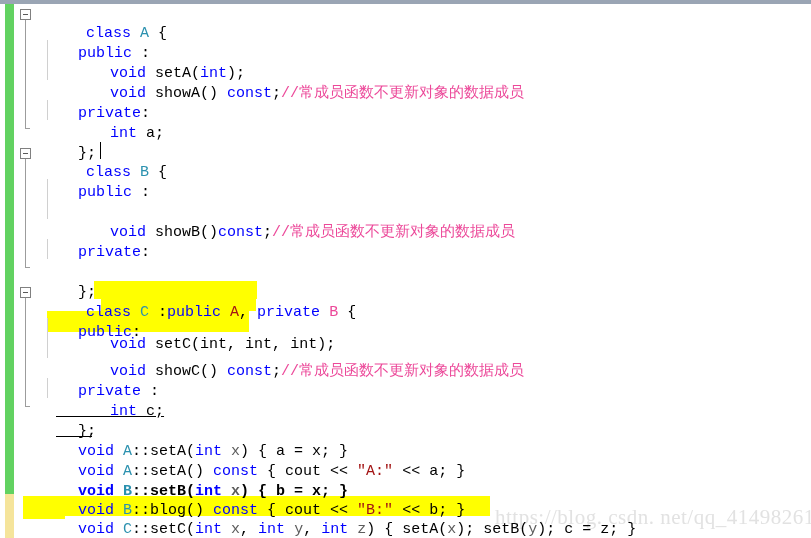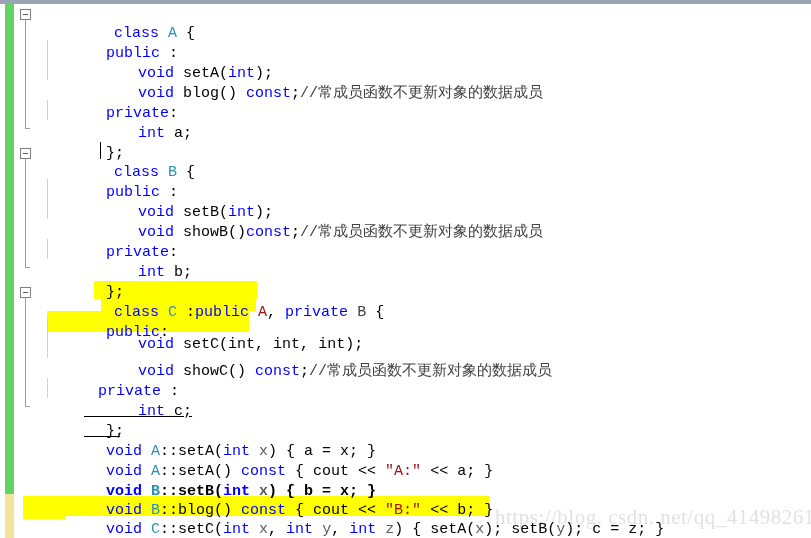--- a/index.html
+++ b/index.html
@@ -82,36 +82,35 @@
     height: 534px;
   }
   .line {
     position: absolute;
     left: 0;
     height: 20px;
     line-height: 20px;
     font-size: 15px;
     white-space: pre;
     color: #000000;
-    margin-left: 28px;
   }
 
   
   .indent-guide {
     position: absolute;
     width: 1px;
     background: #d0d0d0;
     left: 47px;
   }
 
   
   .kw   { color: #0000ff; }
   .typ  { color: #2b91af; }
   .str  { color: #a31515; }
-  .cmt  { color: #404040; }
+  .cmt  { color: #ec4899; }
   .ide  { color: #5d5d5d; }
   .plain{ color: #000000; }
 
   
   .hl {
     position: absolute;
     background: #ffff00;
     z-index: 0;
   }
 
@@ -177,21 +176,21 @@
 
     <div class="line" style="top:20px; left:24px;">
       <span class="kw">public</span><span class="plain"> :</span>
     </div>
 
     <div class="line" style="top:40px; left:56px;">
       <span class="kw">void </span><span class="plain">setA</span><span class="plain">(</span><span class="kw">int</span><span class="plain">);</span>
     </div>
 
     <div class="line" style="top:60px; left:56px;">
-      <span class="kw">void </span><span class="plain">blog</span><span class="plain">() </span><span class="kw">const</span><span class="plain">;</span><span class="cmt">//常成员函数不更新对象的数据成员</span>
+      <span class="kw">void </span><span class="plain">showA</span><span class="plain">() </span><span class="kw">const</span><span class="plain">;</span><span class="cmt">//常成员函数不更新对象的数据成员</span>
     </div>
 
     <div class="line" style="top:80px; left:24px;">
       <span class="kw">private</span><span class="plain">:</span>
     </div>
 
     <div class="line" style="top:100px; left:56px;">
       <span class="kw">int </span><span class="plain">a;</span>
     </div>
 
@@ -200,35 +199,29 @@
     </div>
 
     <div class="line" style="top:139px; left:32px;">
       <span class="kw">class </span><span class="typ">B</span><span class="plain"> {</span>
     </div>
 
     <div class="line" style="top:159px; left:24px;">
       <span class="kw">public</span><span class="plain"> :</span>
     </div>
 
-    <div class="line" style="top:179px; left:56px;">
-      <span class="kw">void </span><span class="plain">setB</span><span class="plain">(</span><span class="kw">int</span><span class="plain">);</span>
-    </div>
 
     <div class="line" style="top:199px; left:56px;">
       <span class="kw">void </span><span class="plain">showB</span><span class="plain">()</span><span class="kw">const</span><span class="plain">;</span><span class="cmt">//常成员函数不更新对象的数据成员</span>
     </div>
 
     <div class="line" style="top:219px; left:24px;">
       <span class="kw">private</span><span class="plain">:</span>
     </div>
 
-    <div class="line" style="top:239px; left:56px;">
-      <span class="kw">int </span><span class="plain">b;</span>
-    </div>
 
     <div class="line" style="top:259px; left:24px;">
       <span class="plain">};</span>
     </div>
 
     <div class="line" style="top:299px; left:24px;">
       <span class="kw">public</span><span class="plain">:</span>
     </div>
 
     <div class="line" style="top:279px; left:32px;">
@@ -236,21 +229,21 @@
     </div>
 
     <div class="line" style="top:311px; left:56px;">
       <span class="kw">void </span><span class="plain">setC</span><span class="plain">(</span><span class="plain">int</span><span class="plain">, </span><span class="plain">int</span><span class="plain">, </span><span class="plain">int</span><span class="plain">);</span>
     </div>
 
     <div class="line" style="top:338px; left:56px;">
       <span class="kw">void </span><span class="plain">showC</span><span class="plain">() </span><span class="kw">const</span><span class="plain">;</span><span class="cmt">//常成员函数不更新对象的数据成员</span>
     </div>
 
-    <div class="line" style="top:358px; left:16px;">
+    <div class="line" style="top:358px; left:24px;">
       <span class="kw">private</span><span class="plain"> :</span>
     </div>
 
     <div class="line" style="top:378px; left:56px;text-decoration:underline;">
       <span class="kw">int </span><span class="plain">c;</span>
     </div>
 
     <div class="line" style="top:398px; left:24px;">
       <span class="plain">};</span>
     </div>

